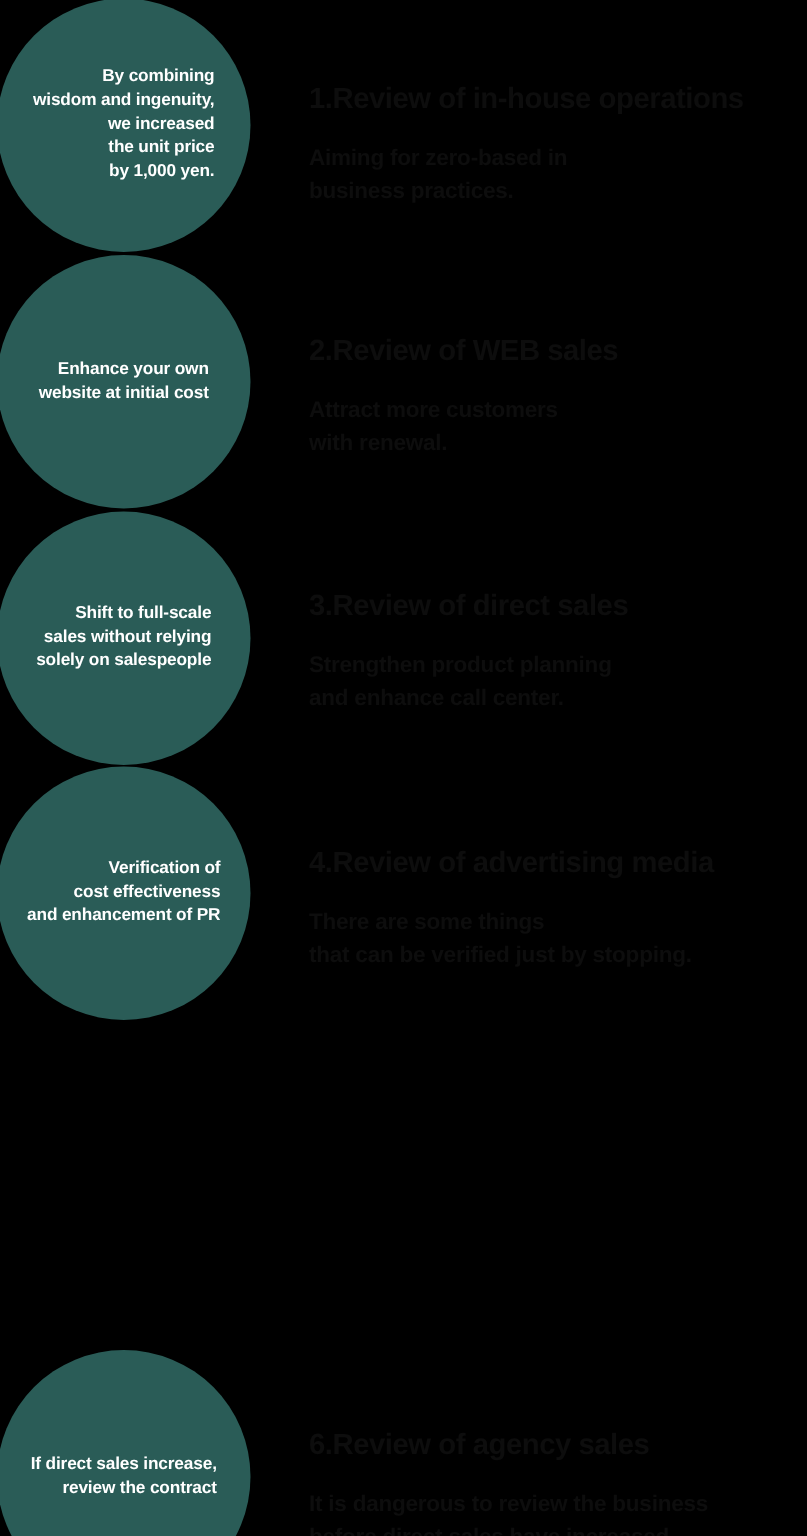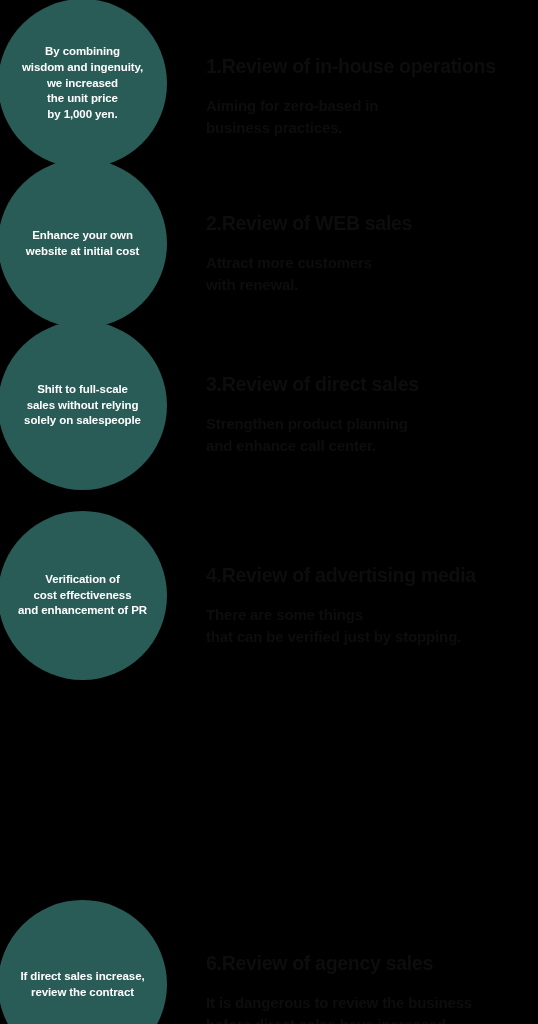--- a/index.html
+++ b/index.html
@@ -44,21 +44,21 @@
     align-items: center;
     justify-content: center;
     box-sizing: border-box;
     padding: 0 6px;
   }
   .circle-text {
     color: #ffffff;
     font-size: 11.5px;
     line-height: 1.38;
     font-weight: bold;
-    text-align: center;
+    text-align: right;
     white-space: pre-line;
     letter-spacing: -0.1px;
   }
 
   
   .text-col {
     position: absolute;
     left: 206px;
     top: 0;
     width: 332px;
@@ -118,33 +118,33 @@
 the unit price
 by 1,000 yen.</div>
     </div>
     <div class="text-col">
       <div class="section-heading">1.Review of in-house operations</div>
       <div class="section-body">Aiming for zero-based in
 business practices.</div>
     </div>
   </div>
 
-  <div class="section-row row-2" style="top:159px;">
+  <div class="section-row row-2" style="top:170px;">
     <div class="circle">
       <div class="circle-text">Enhance your own
 website at initial cost</div>
     </div>
     <div class="text-col">
       <div class="section-heading">2.Review of WEB sales</div>
       <div class="section-body">Attract more customers
 with renewal.</div>
     </div>
   </div>
 
-  <div class="section-row row-3" style="top:321px;text-decoration:underline;">
+  <div class="section-row row-3" style="top:341px;text-decoration:underline;">
     <div class="circle">
       <div class="circle-text">Shift to full-scale
 sales without relying
 solely on salespeople</div>
     </div>
     <div class="text-col">
       <div class="section-heading">3.Review of direct sales</div>
       <div class="section-body">Strengthen product planning
 and enhance call center.</div>
     </div>

